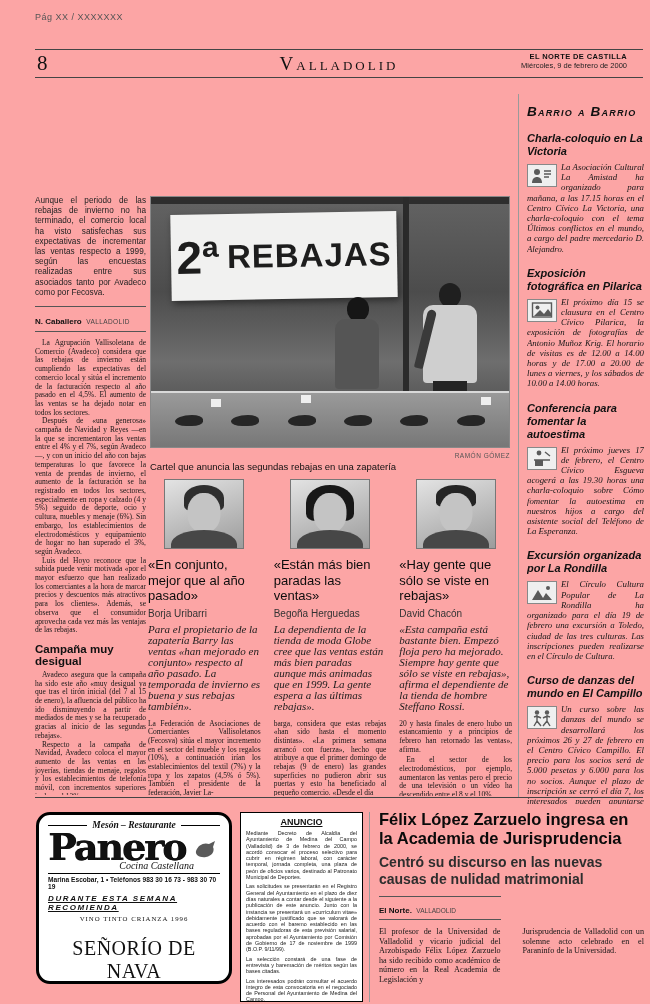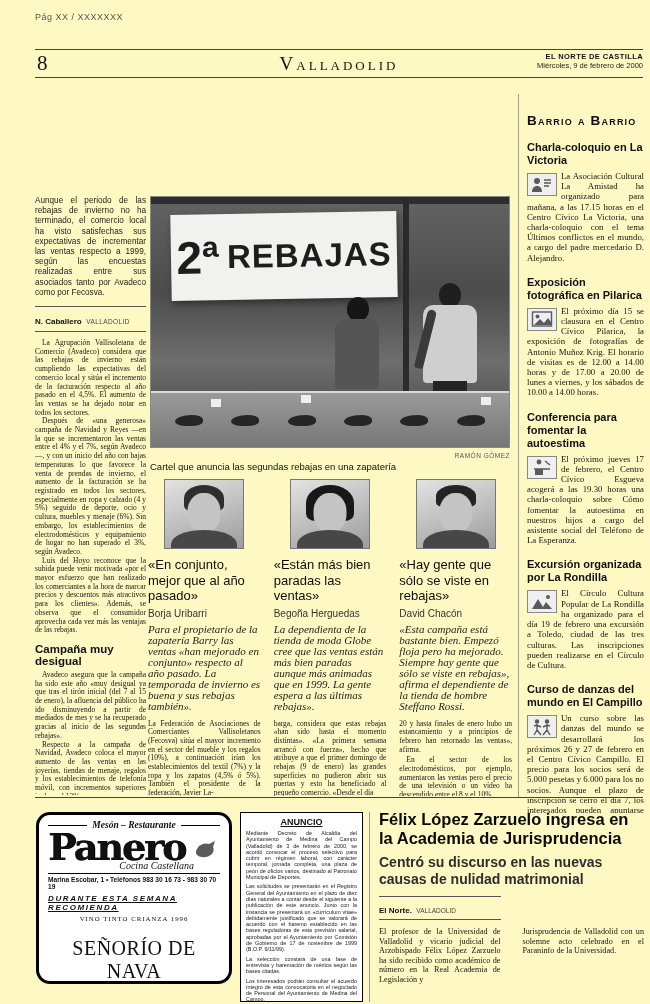--- a/index.html
+++ b/index.html
@@ -1,31 +1,31 @@
 <!DOCTYPE html>
 <html lang="es"><head>
 <meta charset="utf-8">
 <style>
   * { margin:0; padding:0; box-sizing:border-box; }
   html,body { background:#e8e8e8; }
   .page {
     position:relative; width:650px; height:1004px; margin:0 auto;
-    background:#fef9c3; color:#111; overflow:hidden;
+    background:#fca5a5; color:#111; overflow:hidden;
     font-family:"Liberation Sans", sans-serif;
   }
 
   
   .folio { position:absolute; top:12px; left:35px; font-size:9px; color:#555; letter-spacing:.5px; }
   .rule { position:absolute; left:35px; width:608px; height:1px; background:#444; }
   .rule.r1 { top:49px; } .rule.r2 { top:77px; } .rule.r3 { top:797px; }
   .hdr-row { position:absolute; top:51px; left:35px; width:608px; height:25px; }
   .page-num { position:absolute; left:2px; top:0; font-family:"Liberation Serif",serif; font-size:21px; }
   .section-title { position:absolute; left:0; right:0; top:2px; text-align:center;
     font-family:"Liberation Serif",serif; font-variant:small-caps; font-size:19px; letter-spacing:3px; }
-  .mast { position:absolute; right:0; top:1px; text-align:right; }
+  .mast { position:absolute; right:16px; top:1px; text-align:right; }
   .mast .m1 { font-size:7.5px; font-weight:bold; letter-spacing:.4px; }
   .mast .m2 { font-size:7.5px; color:#222;padding-left:27px; }
 
   
   .headline { position:absolute; top:93px; left:35px; width:482px;
     font-size:27.5px; line-height:31px; font-weight:bold; letter-spacing:-.4px; color:#0a0a0a; }
   .subhead { position:absolute; top:170px; left:35px; width:482px; font-size:13.5px; color:#1a1a1a; }
 
   
   .left-col { position:absolute; top:196px; left:35px; width:111px; height:599px; overflow:hidden; }
@@ -78,21 +78,21 @@
   .q-head { font-size:13px; line-height:15.5px; margin-top:8px; color:#0d0d0d; }
   .q-name { font-size:10px; color:#333; margin:4px 0 5px; }
   .q-italic { font-family:"Liberation Serif",serif; font-style:italic; font-size:11px;
     line-height:11px; color:#1c1c1c; }
   .q-body { font-family:"Liberation Serif",serif; font-size:7.5px; line-height:8.7px;
     text-align:justify; margin-top:8px; color:#161616; }
   .q-body.ind { text-indent:7px; margin-top:2px; }
 
   
   .vrule-main { position:absolute; left:518px; top:94px; width:1px; height:703px; background:#9a9a9a; }
-  .sidebar { position:absolute; left:527px; top:113px; width:117px; height:700px; overflow:hidden; }
+  .sidebar { position:absolute; left:527px; top:104px; width:117px; height:700px; overflow:hidden;font-style:italic; }
   .sb-title { font-variant:small-caps; font-weight:bold; font-size:13.5px; letter-spacing:1.2px; }
   .sb-item { margin-top:13px; }
   .sb-item h3 { font-size:11px; line-height:13px; font-weight:bold; margin-bottom:4px; }
   .sb-icon { float:left; width:30px; height:23px; margin:2px 4px 1px 0;
     background:#efefef; border:1px solid #888; display:flex; align-items:center; justify-content:center; }
   .sb-text { font-family:"Liberation Serif",serif; font-size:8.8px; line-height:10.2px;
     text-align:justify; color:#161616; }
 
   
   .panero { position:absolute; top:812px; left:36px; width:196px; height:172px;

